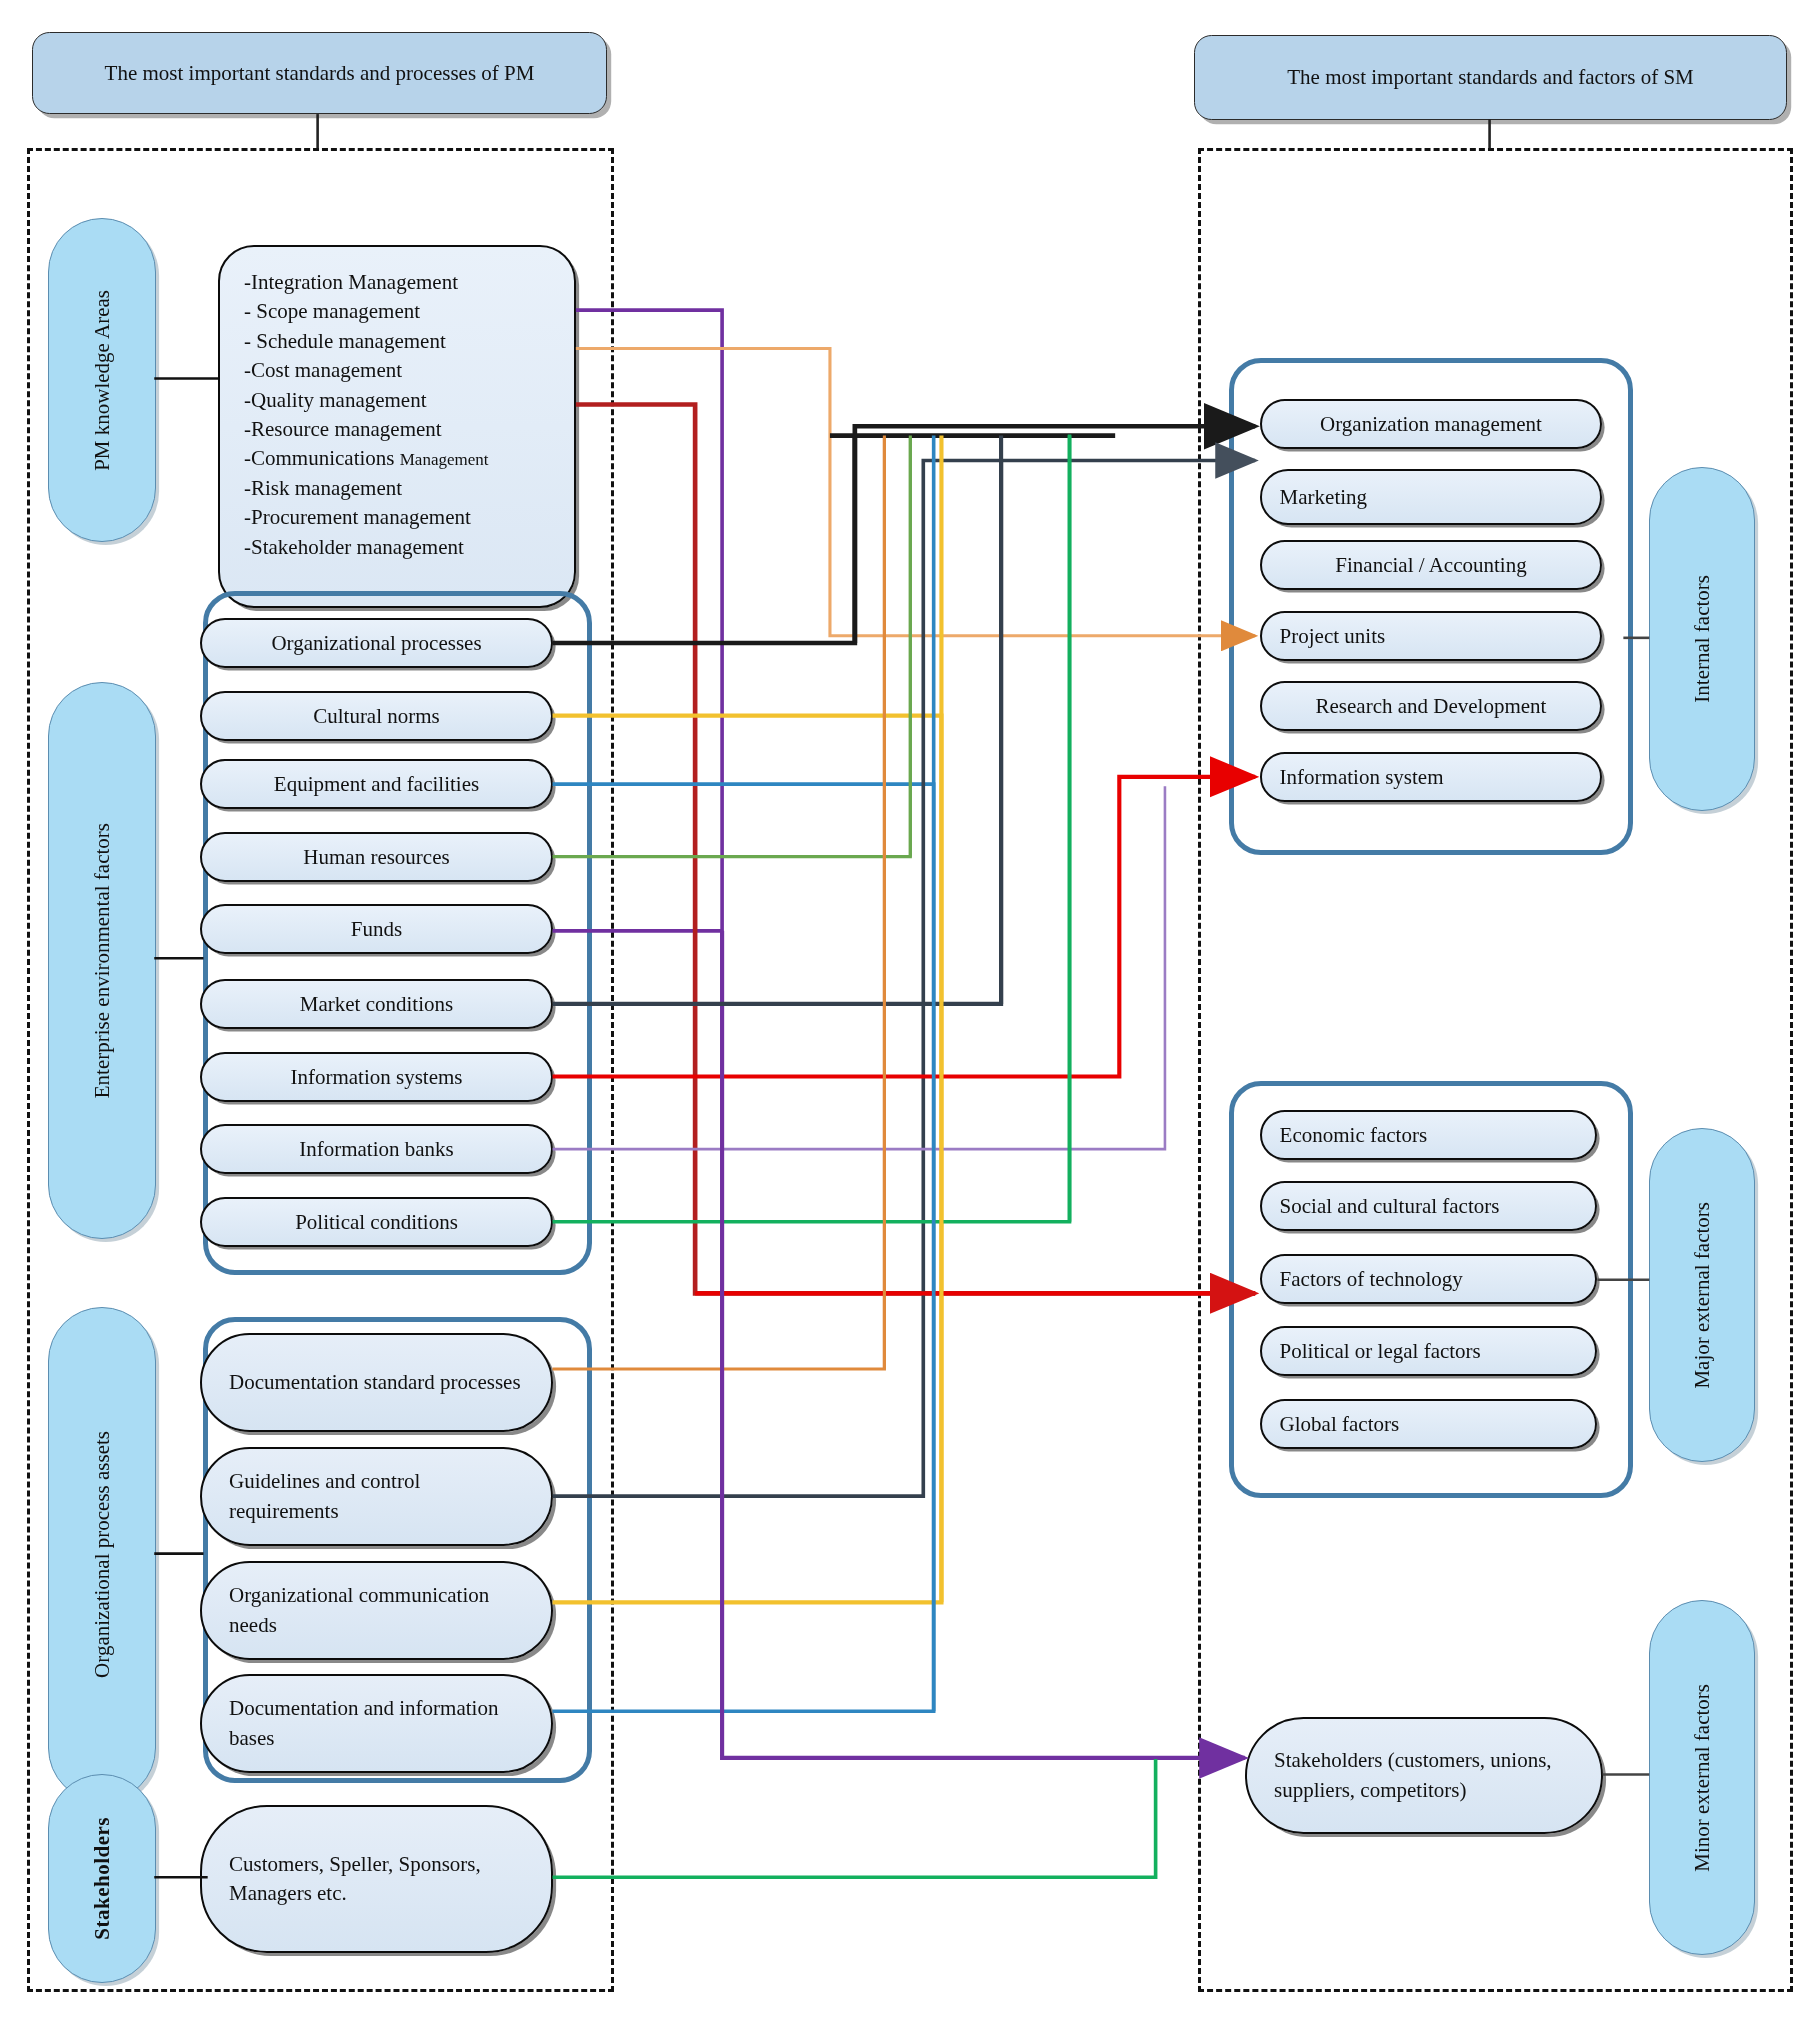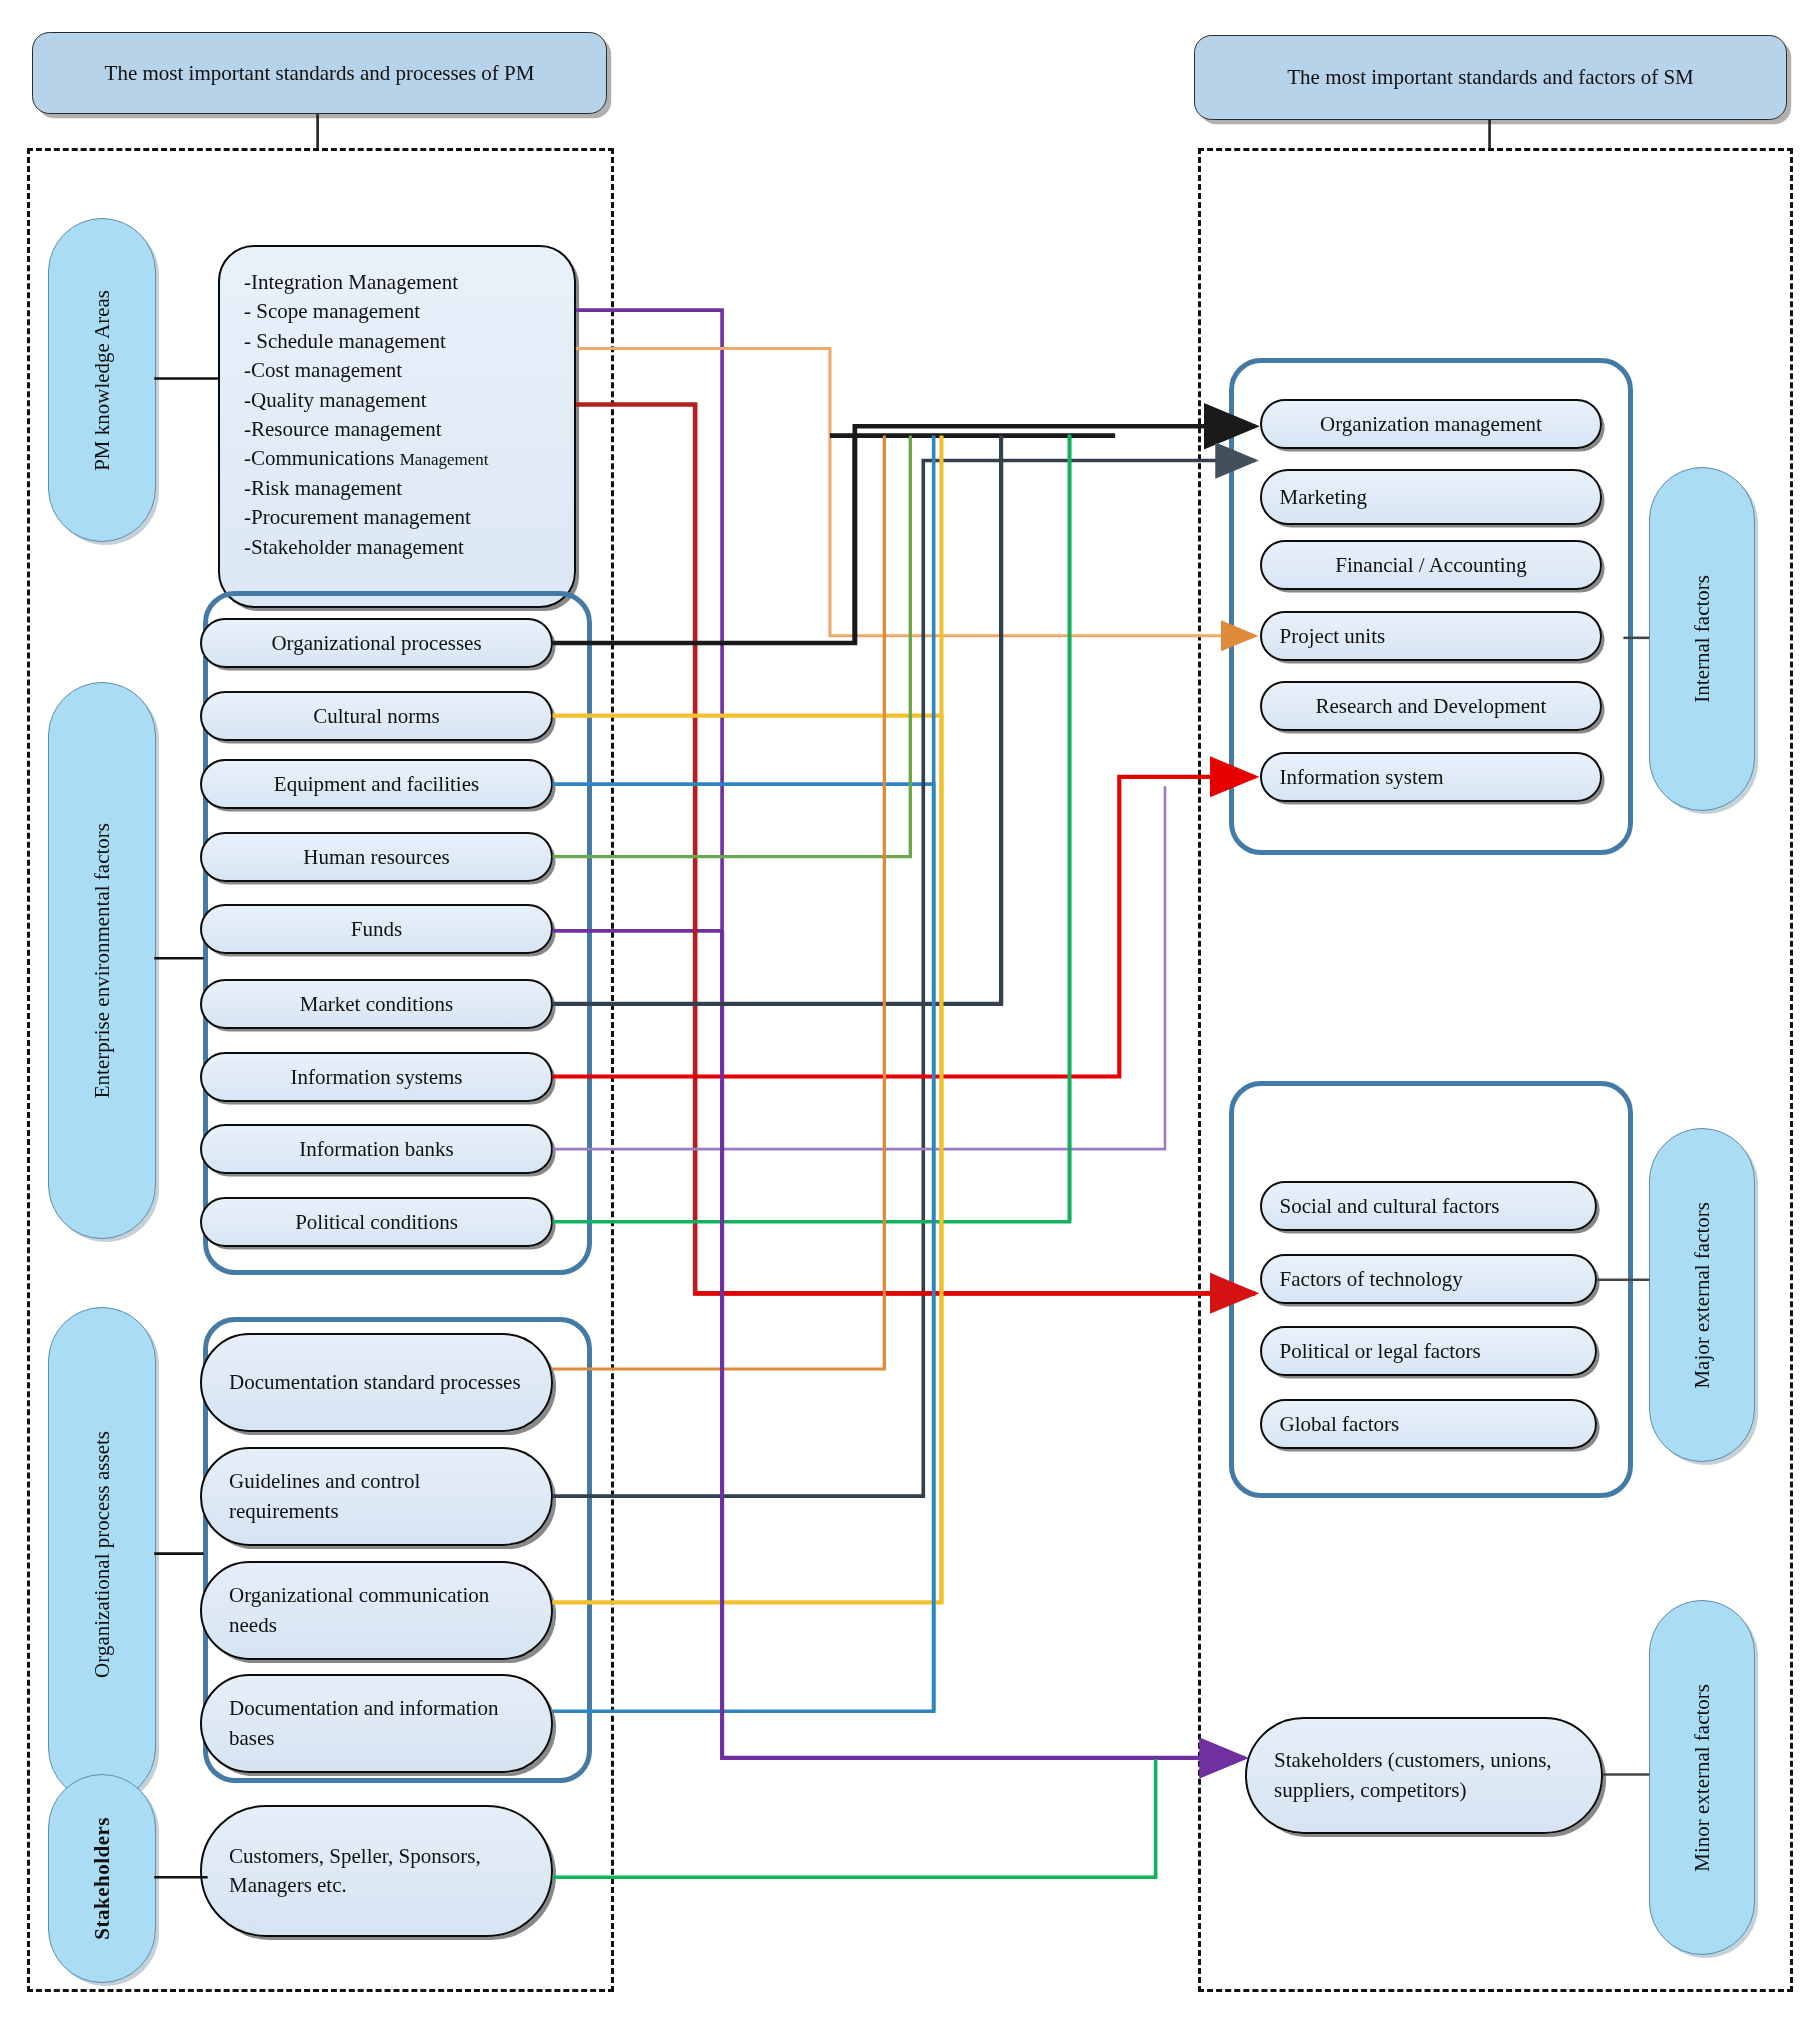--- a/index.html
+++ b/index.html
@@ -179,21 +179,21 @@
   <div class="roundbox" style="left:200px;top:1447px;width:353px;height:99px;">
     <span>Guidelines and control requirements</span>
   </div>
   <div class="roundbox" style="left:200px;top:1561px;width:353px;height:99px;">
     <span>Organizational communication needs</span>
   </div>
   <div class="roundbox" style="left:200px;top:1674px;width:353px;height:99px;">
     <span>Documentation and information bases</span>
   </div>
 
-  <div class="roundbox" style="left:200px;top:1805px;width:353px;height:132px;border-radius:67px;">
+  <div class="roundbox" style="left:200px;top:1805px;width:353px;height:148px;border-radius:67px;">
     <span>Customers, Speller, Sponsors, Managers  etc.</span>
   </div>
 
   <div class="group-outline" style="left:1229px;top:358px;width:394px;height:487px;"></div>
 
   <div class="item center" style="left:1260px;top:399px;width:342px;height:50px;">
     <span>Organization management</span>
   </div>
   <div class="item" style="left:1260px;top:469px;width:342px;height:56px;">
     <span>Marketing</span>
@@ -210,20 +210,23 @@
   <div class="item" style="left:1260px;top:752px;width:342px;height:50px;">
     <span>Information system</span>
   </div>
 
   <div class="pill" style="left:1649px;top:467px;width:104px;height:342px;">
     <span>Internal factors</span>
   </div>
 
   <div class="group-outline" style="left:1229px;top:1081px;width:394px;height:407px;"></div>
 
+  <div class="item" style="left:1260px;top:1110px;width:337px;height:50px;">
+    <span>Economic factors</span>
+  </div>
   <div class="item" style="left:1260px;top:1181px;width:337px;height:50px;">
     <span>Social and cultural factors</span>
   </div>
   <div class="item" style="left:1260px;top:1254px;width:337px;height:50px;">
     <span>Factors of technology</span>
   </div>
   <div class="item" style="left:1260px;top:1326px;width:337px;height:50px;">
     <span>Political or legal factors</span>
   </div>
   <div class="item" style="left:1260px;top:1399px;width:337px;height:50px;">

